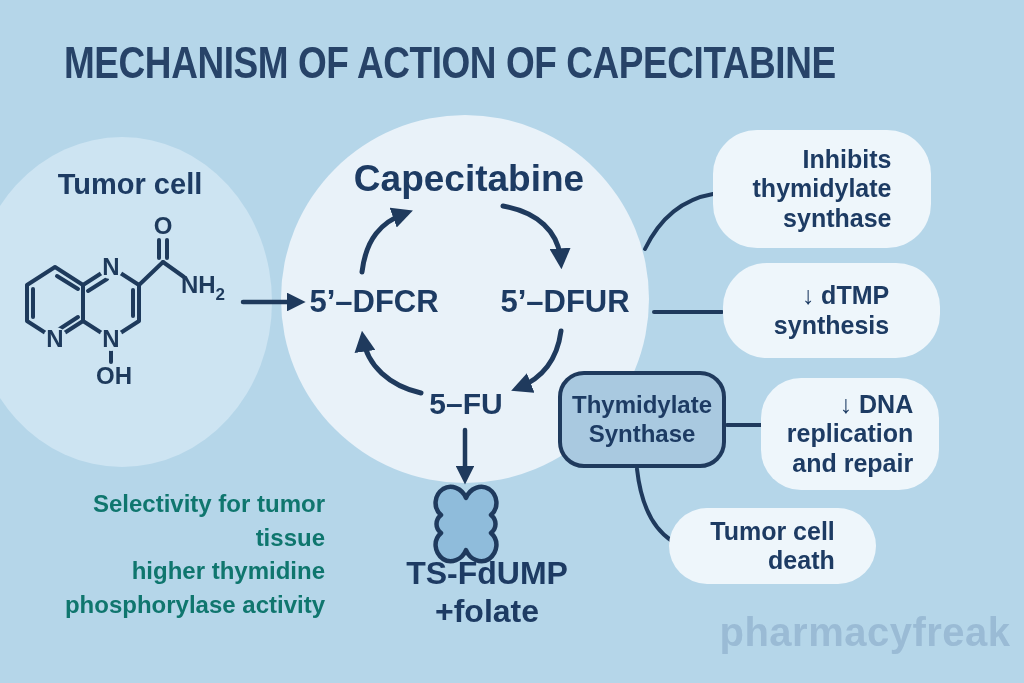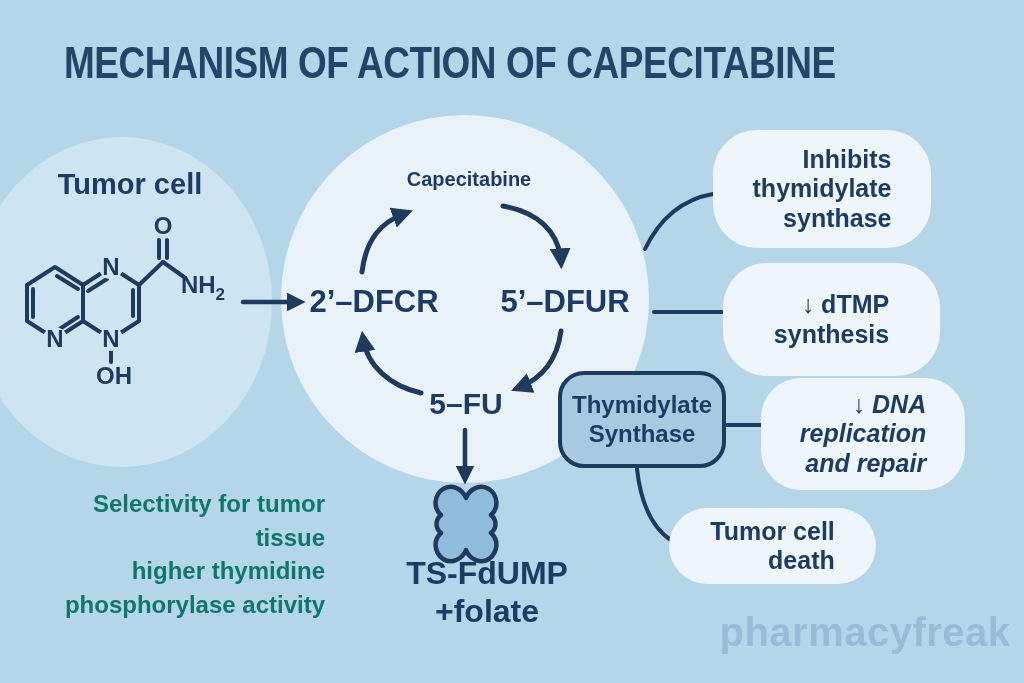--- a/index.html
+++ b/index.html
@@ -14,38 +14,38 @@
   .tumor-circle{ left:-28px; top:137px; width:300px; height:330px; background:#cde4f2;}
   .cycle-circle{ left:281px; top:115px; width:368px; height:368px; background:#e9f2f9;}
   .page-title{
     left:64px; top:38px; font-size:44px; font-weight:bold; color:#274368;
     letter-spacing:-0.5px; transform:scaleX(0.84); transform-origin:left top;
     white-space:nowrap;
   }
   .ctr{ transform:translate(-50%,-50%); white-space:pre-line; text-align:center; }
   .lbl{ font-weight:bold; }
   .tumor-lbl{ left:130px; top:184px; font-size:29px;}
-  .cap-lbl{ left:469px; top:179px; font-size:20px;}
+  .cap-lbl{ left:469px; top:179px; font-size:37px;}
   .dfcr-lbl{ left:374px; top:302px; font-size:31px;}
   .dfur-lbl{ left:565px; top:302px; font-size:31px;}
   .fu-lbl{ left:466px; top:404px; font-size:30px;}
   .tsf-lbl{ left:466px; top:593px; font-size:32px; line-height:1.18;margin-left:21px;}
   .note{
     left:40px; top:487px; width:285px; text-align:right; white-space:pre-line;
     font-size:24px; font-weight:600; line-height:1.4; color:#0f766e;
   }
   .pill{
     position:absolute; background:#eef6fb; border-radius:44px;
     display:flex; align-items:center; justify-content:center;
     text-align:right; font-weight:bold; font-size:25px; line-height:1.18;
     color:#1d3b63; white-space:pre-line;
   }
   .pill-inhibits{ left:713px; top:130px; width:218px; height:118px;}
-  .pill-dtmp{ left:723px; top:263px; width:217px; height:113px;}
-  .pill-dna{ left:761px; top:378px; width:204px; height:112px; border-radius:40px;font-style:italic;}
+  .pill-dtmp{ left:723px; top:263px; width:217px; height:95px;}
+  .pill-dna{ left:761px; top:378px; width:178px; height:112px; border-radius:40px;}
   .pill-death{ left:669px; top:508px; width:207px; height:76px; border-radius:38px;}
   .enzyme-box{
     position:absolute; left:558px; top:371px; width:168px; height:97px;
     background:#a9c9e0; border:4px solid #1f3a5d; border-radius:26px;
     display:flex; align-items:center; justify-content:center; text-align:center;
     font-weight:bold; font-size:24px; line-height:1.2; color:#1d3b63;
     white-space:pre-line; box-sizing:border-box;
   }
   .watermark{
     left:865px; top:632px; font-size:40px; font-weight:bold;
@@ -126,21 +126,21 @@
                C 2,58 3,70 12,77 C 20,82 31,78 35,68 C 39,78 50,82 58,77
                C 67,70 68,58 60,51 C 66,46 66,38 60,33 C 68,26 67,13 58,7
                C 50,2 39,6 35,16 Z" fill="#8fbcdb" stroke="#1f3a5d" stroke-width="4.5" stroke-linejoin="round"></path>
     </g>
   </svg>
 
   <div class="abs page-title">MECHANISM OF ACTION OF CAPECITABINE</div>
 
   <div class="abs ctr lbl tumor-lbl">Tumor cell</div>
   <div class="abs ctr lbl cap-lbl">Capecitabine</div>
-  <div class="abs ctr lbl dfcr-lbl">2’–DFCR</div>
+  <div class="abs ctr lbl dfcr-lbl">5’–DFCR</div>
   <div class="abs ctr lbl dfur-lbl">5’–DFUR</div>
   <div class="abs ctr lbl fu-lbl">5–FU</div>
   <div class="abs ctr lbl tsf-lbl">TS-FdUMP
 +folate</div>
 
   <div class="abs note">Selectivity for tumor tissue
 higher thymidine
 phosphorylase activity</div>
 
   <div class="pill pill-inhibits">Inhibits

